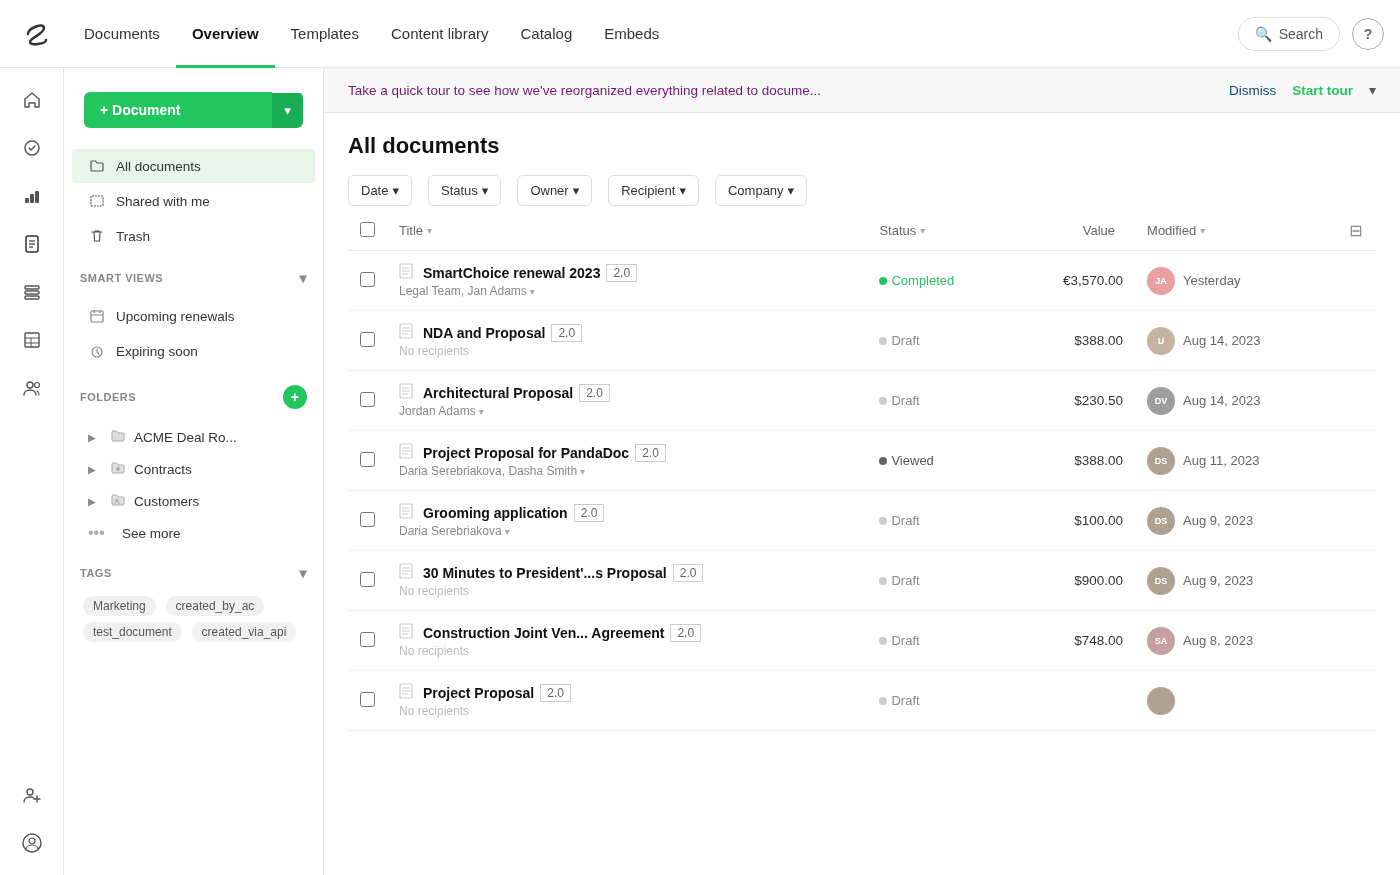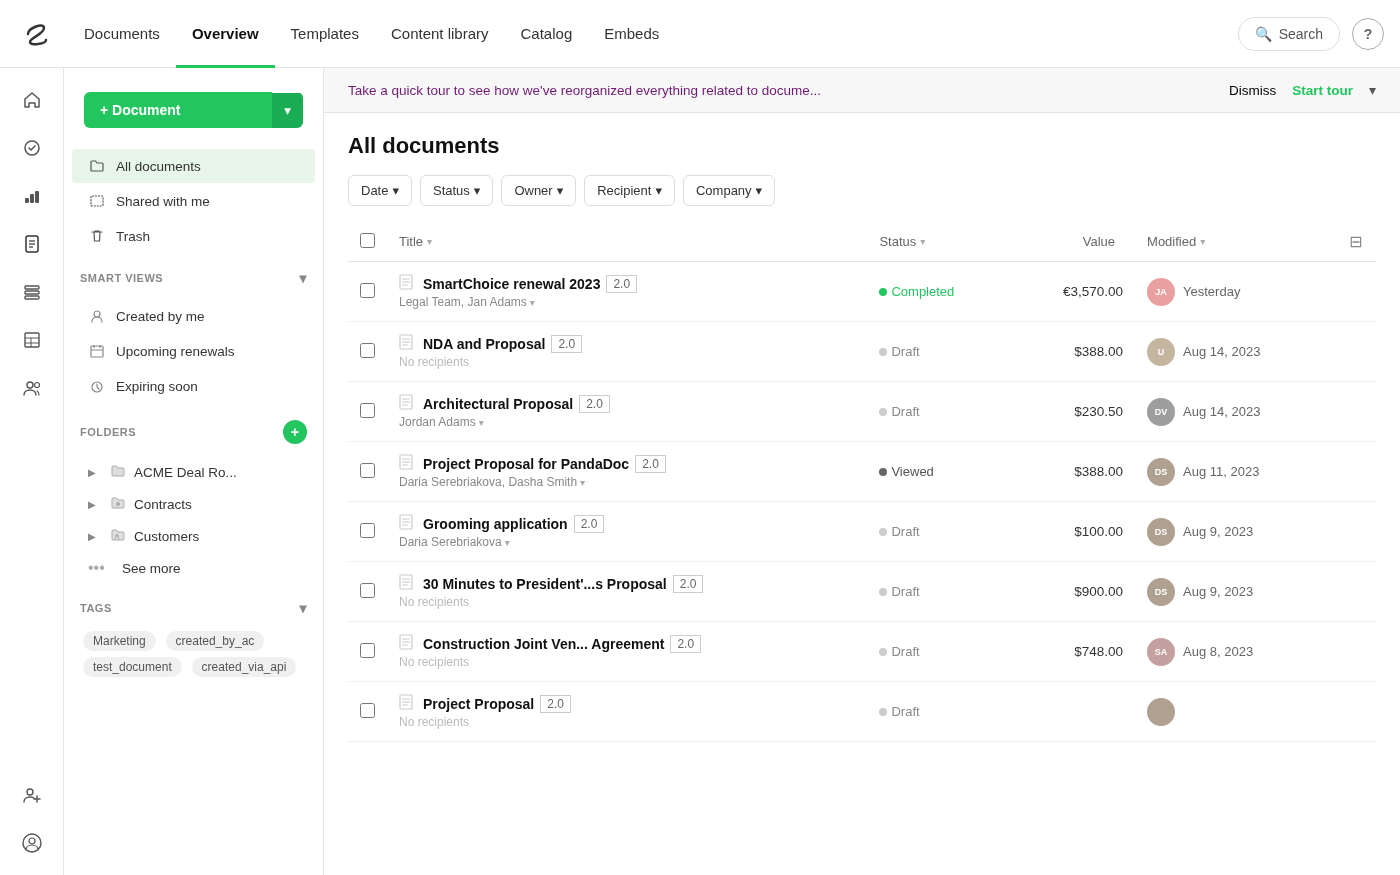--- a/index.html
+++ b/index.html
@@ -84,28 +84,28 @@
 
     
     .main-content { flex: 1; overflow-y: auto; background: #fff; }
 
     .tour-banner {
       background: #f7f7f7; border-bottom: 1px solid #e5e5e5; padding: 14px 24px;
       display: flex; align-items: center; justify-content: space-between;
     }
     .tour-text { color: #701a75; font-size: 13.5px; }
     .tour-actions { display: flex; align-items: center; gap: 16px; }
-    .dismiss-btn { color: #000000; font-size: 13.5px; cursor: pointer; }
+    .dismiss-btn { color: #0c4a6e; font-size: 13.5px; cursor: pointer; }
     .start-tour-btn { color: #22c55e; font-size: 13.5px; font-weight: 600; cursor: pointer; }
     .tour-chevron { color: #555; font-size: 14px; cursor: pointer; }
 
     .content-area { padding: 20px 24px; }
     .page-title { font-size: 22px; font-weight: 700; color: #111; margin-bottom: 16px; }
 
-    .filter-bar { display: flex; gap: 8px; margin-bottom: 16px; flex-wrap: wrap; }
+    .filter-bar { display: flex; gap: 16px; margin-bottom: 5px; flex-wrap: wrap; }
     .filter-btn {
       display: flex; align-items: center; gap: 4px; padding: 7px 12px; border: 1px solid #ddd;
       border-radius: 6px; background: #fff; cursor: pointer; font-size: 13px; color: #333;
     }
 
     
     .doc-table { width: 100%; border-collapse: collapse; }
     .doc-table thead tr { border-bottom: 1px solid #e5e5e5; }
     .doc-table th {
       padding: 10px 12px; text-align: left; font-size: 13px; font-weight: 500; color: #666;
@@ -272,29 +272,20 @@
         </span>
         <span>Trash</span>
       </div>
     </div>
 
     <div class="sidebar-section-header">
       <span>Smart Views</span>
       <span class="sidebar-section-toggle">▾</span>
     </div>
     <div class="sidebar-section">
-      <div class="sidebar-nav-item">
-        <span class="sidebar-nav-icon">
-          <svg width="16" height="16" viewBox="0 0 16 16" fill="none">
-              <circle cx="8" cy="6" r="3" stroke="#888" stroke-width="1.2"></circle>
-              <path d="M3 14C3 11 5 9 8 9C11 9 13 11 13 14" stroke="#888" stroke-width="1.2" stroke-linecap="round"></path>
-            </svg>
-        </span>
-        <span>Created by me</span>
-      </div>
       <div class="sidebar-nav-item">
         <span class="sidebar-nav-icon">
           <svg width="16" height="16" viewBox="0 0 16 16" fill="none">
               <rect x="2" y="3" width="12" height="11" rx="1" stroke="#888" stroke-width="1.2"></rect>
               <line x1="5" y1="2" x2="5" y2="5" stroke="#888" stroke-width="1.2"></line>
               <line x1="11" y1="2" x2="11" y2="5" stroke="#888" stroke-width="1.2"></line>
               <line x1="2" y1="7" x2="14" y2="7" stroke="#888" stroke-width="1"></line>
             </svg>
         </span>
         <span>Upcoming renewals</span>

